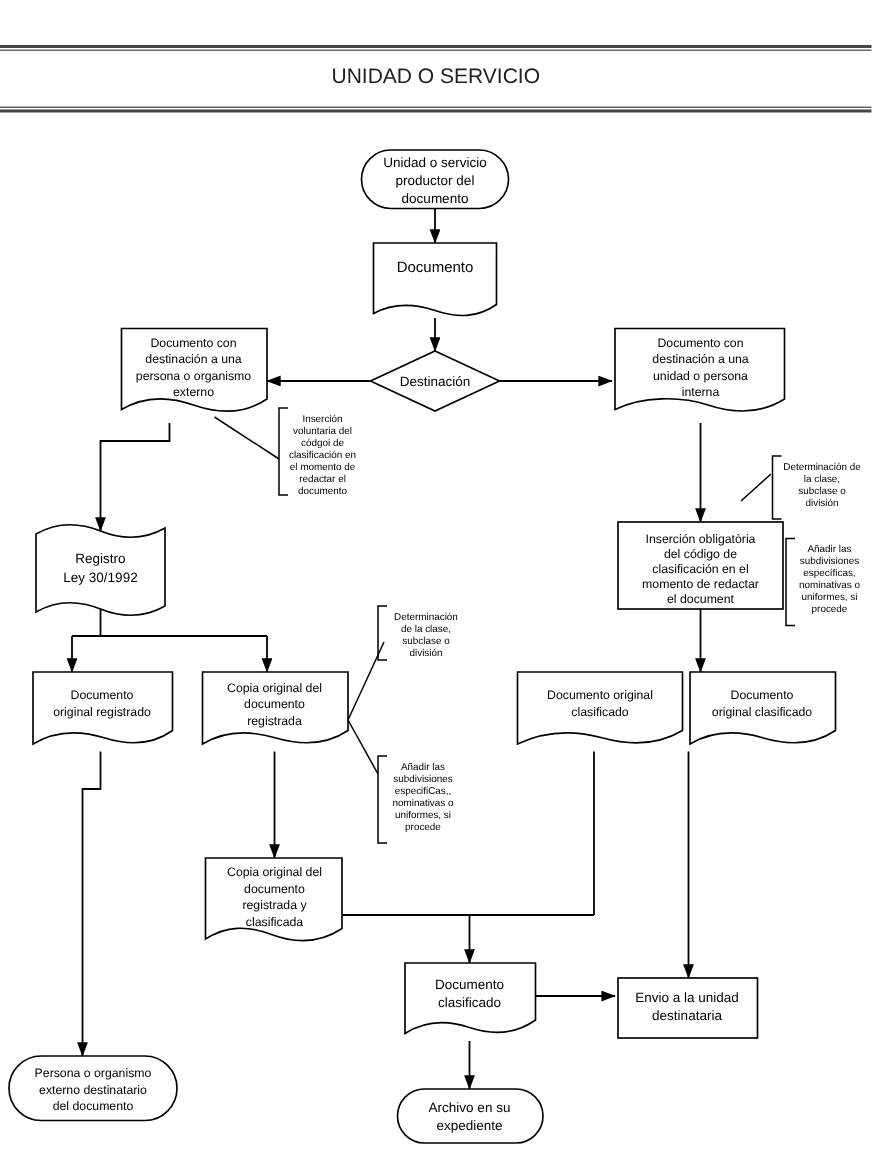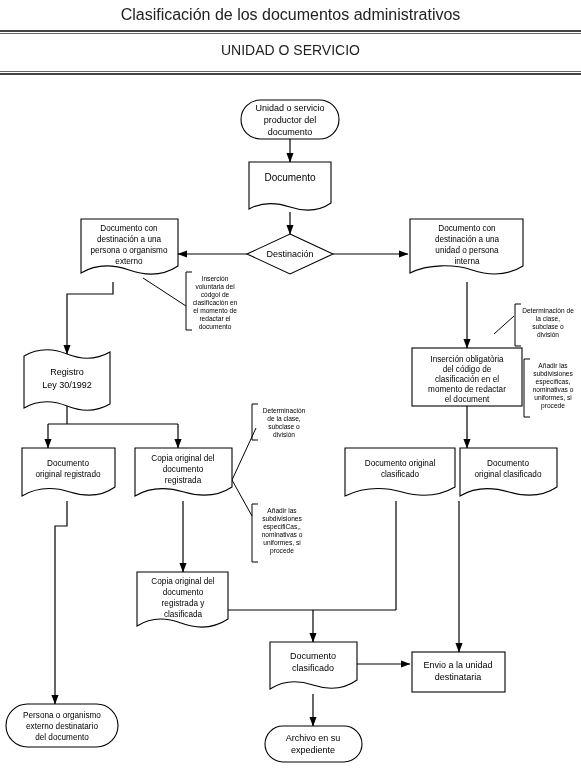--- a/index.html
+++ b/index.html
@@ -19,21 +19,20 @@
   .t{font-size:8.2px;text-anchor:middle;}
   .t9{font-size:9px;text-anchor:middle;}
   .t10{font-size:10px;text-anchor:middle;}
   .tsm{font-size:6.6px;text-anchor:middle;}
 </style>
 </head>
 <body>
 
 <div id="root">
 
-  <div class="hdr-title">Clasificación de los documentos administrativos</div>
   <div class="rule thick" style="top:30px"></div>
   <div class="rule thin" style="top:33px"></div>
   <div class="hdr-sub">UNIDAD O SERVICIO</div>
   <div class="rule thin" style="top:71px"></div>
   <div class="rule thick" style="top:73px"></div>
 
   <svg id="flow" viewBox="0 0 581 700">
     <defs>
       <marker id="ah" markerWidth="9" markerHeight="9" refX="7.6" refY="3" orient="auto" markerUnits="strokeWidth">
         <path d="M0,0 L8,3 L0,6 z" fill="#000"></path>

